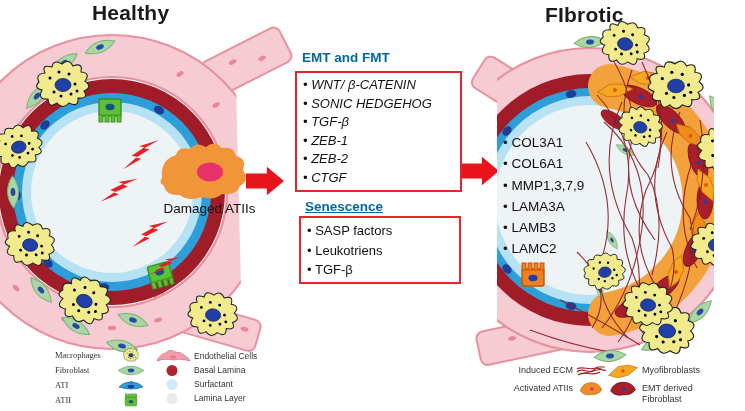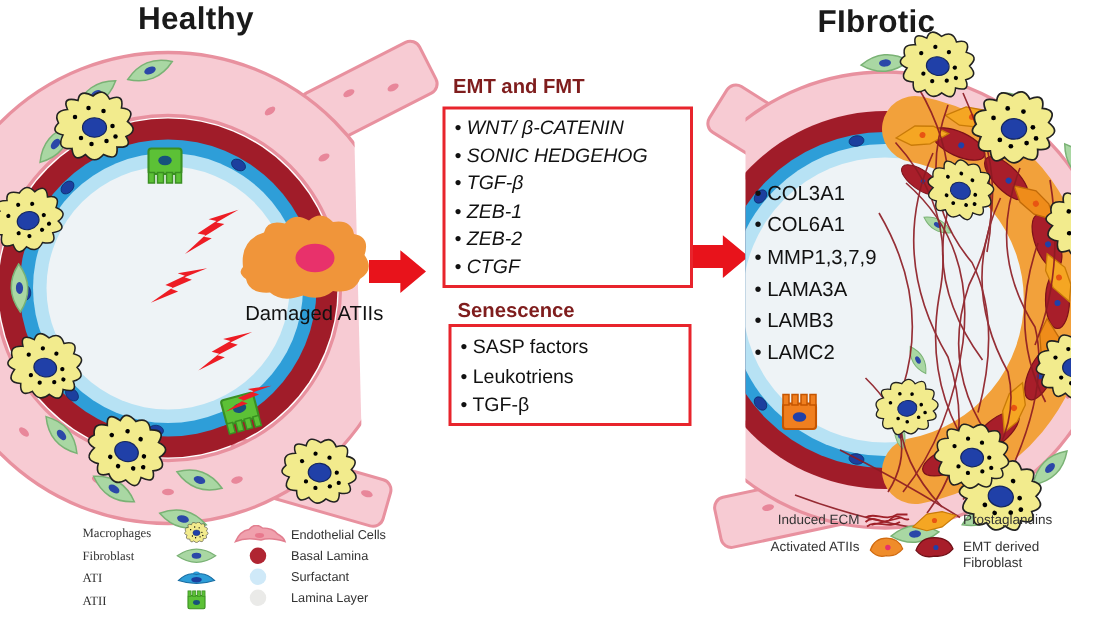--- a/index.html
+++ b/index.html
@@ -4,45 +4,45 @@
 <style>
   html,body{margin:0;padding:0;background:#fff;}
   .stage{position:relative;width:714px;height:411px;background:#ffffff;overflow:hidden;
          font-family:"Liberation Sans",sans-serif;color:#111;}
   .art{position:absolute;left:0;top:0;}
   .title{position:absolute;font-weight:bold;font-size:21px;color:#1a1a1a;letter-spacing:.2px;}
   .t-left{left:92px;top:1px;}
   .t-right{left:545px;top:3px;}
   .damaged-label{position:absolute;left:152px;top:201px;width:115px;text-align:center;
                  font-size:13.5px;color:#111;}
-  .box-title{position:absolute;font-weight:bold;font-size:13.5px;color:#7f1d1d;}
+  .box-title{position:absolute;font-weight:bold;font-size:13.5px;color:#0369a1;}
   .emt-title{left:302px;top:50px;}
-  .sen-title{left:305px;top:199px;}
+  .sen-title{left:305px;top:199px;text-decoration:underline;}
   .red-box{position:absolute;border:2.5px solid #e8242c;background:#fff;padding:3px 5px 2px 6px;box-sizing:content-box;}
   .emt-box{left:295px;top:71px;width:152px;}
   .sen-box{left:299px;top:216px;width:147px;}
   .blist{list-style:none;margin:0;padding:0;font-size:13px;}
   .emt-box .blist li{line-height:18.6px;font-style:italic;}
   .sen-box .blist li{line-height:19.5px;}
   .blist li::before{content:"• ";}
-  .markers{position:absolute;left:503px;top:118px;list-style:none;margin:0;padding:0;
+  .markers{position:absolute;left:503px;top:132px;list-style:none;margin:0;padding:0;
            font-size:13.5px;}
   .markers li{line-height:21.3px;}
   .markers li::before{content:"• ";}
   .legend{position:absolute;font-size:8.5px;color:#333;}
   .lrow{display:flex;align-items:center;}
   .legend-left{left:55px;top:348px;}
   .legend-left .lrow{height:14.8px;}
   .legend-left .llabel{width:57px;text-align:left;margin-right:3px;font-family:Liberation Serif, serif;}
   .legend-left .licon{width:32px;height:15px;}
   .legend-mid{left:154px;top:349px;}
   .legend-mid .lrow{height:14px;}
   .legend-mid .licon{width:38px;height:13px;}
   .legend-mid .llabel{margin-left:2px;}
-  .legend-right{left:497px;top:338px;font-size:9px;}
+  .legend-right{left:497px;top:362px;font-size:9px;}
   .legend-right .lrow{align-items:flex-start;}
   .legend-right .r1{height:18px;}
   .legend-right .llabelA{width:76px;text-align:right;margin-right:2px;padding-top:3px;}
   .legend-right .licon{width:32px;height:18px;}
   .legend-right .llabelB{width:70px;margin-left:3px;padding-top:3px;line-height:11px;}
   svg{display:block;}
 </style>
 </head>
 <body>
 
@@ -406,21 +406,21 @@
       <g fill="none" stroke="#a02028" stroke-width="1.2">
         <path d="M2,10 C8,4 14,14 20,7 C24,4 28,10 31,8"></path>
         <path d="M3,13 C9,8 17,15 25,10"></path>
         <path d="M2,7 C8,3 15,10 23,5 L30,5"></path>
         <path d="M6,12 L26,7"></path>
       </g>
     </svg>
     <svg class="licon" width="32" height="18" viewBox="-16 -9 32 18">
       <use href="#myoblob" transform="scale(0.85)"></use>
     </svg>
-    <span class="llabelB">Prostaglandins</span>
+    <span class="llabelB">Myofibroblasts</span>
   </div>
   <div class="lrow">
     <span class="llabelA">Activated ATIIs</span>
     <svg class="licon" width="32" height="18" viewBox="-16 -9 32 18">
       <use href="#actblob" transform="scale(0.9)"></use>
     </svg>
     <svg class="licon" width="32" height="18" viewBox="-16 -9 32 18">
       <use href="#emtlegblob" transform="scale(0.95)"></use>
     </svg>
     <span class="llabelB">EMT derived Fibroblast</span>

